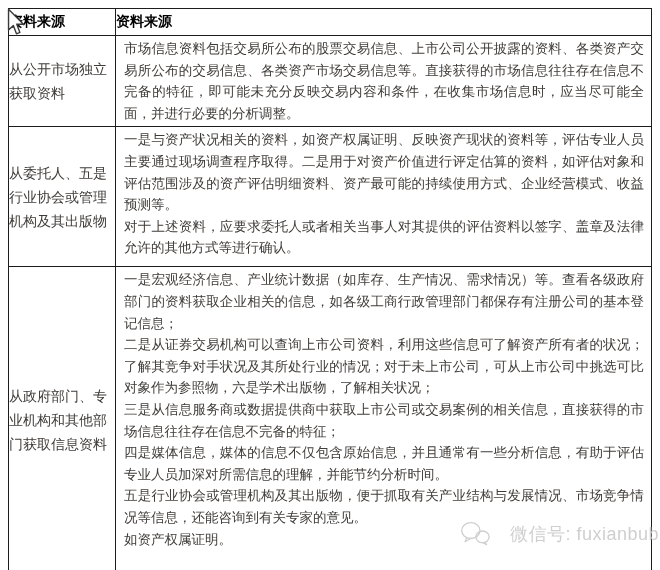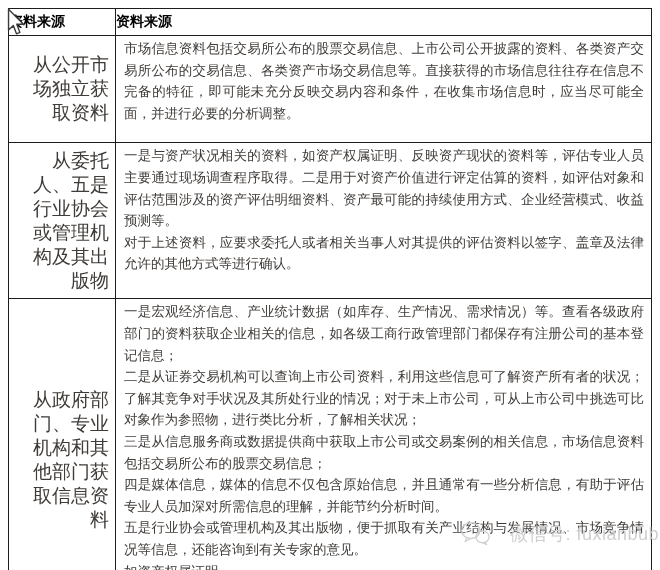--- a/index.html
+++ b/index.html
@@ -27,33 +27,33 @@
   th.hdr {
     height: 26px;
     font-size: 14px;
     font-weight: bold;
     color: #000000;
     text-align: left;
     vertical-align: middle;
     padding: 0;
   }
   td.src {
-    text-align: right;
+    text-align: left;
     vertical-align: middle;
-    font-size: 19px;
+    font-size: 14px;
     color: #3f3b38;
     line-height: 24px;
-    padding: 2px 6px;
+    padding: 2px 0;
   }
   td.content {
     vertical-align: top;
     font-size: 13.5px;
     color: #3f3b38;
     line-height: 21.6px;
-    padding: 2px 7px 18px 8px;
+    padding: 2px 7px 2px 8px;
     text-align: justify;
   }
   td.content p { margin: 0; }
   tr.r1 td { height: 86px; }
   tr.r2 td { height: 135px; }
   tr.r3 td { height: 301px; }
   .watermark {
     position: absolute;
     left: 460px;
     top: 521px;
@@ -99,22 +99,22 @@
       <td class="src">从委托人、五是行业协会或管理机构及其出版物</td>
       <td class="content">
         <p>一是与资产状况相关的资料，如资产权属证明、反映资产现状的资料等，评估专业人员主要通过现场调查程序取得。二是用于对资产价值进行评定估算的资料，如评估对象和评估范围涉及的资产评估明细资料、资产最可能的持续使用方式、企业经营模式、收益预测等。</p>
         <p>对于上述资料，应要求委托人或者相关当事人对其提供的评估资料以签字、盖章及法律允许的其他方式等进行确认。</p>
       </td>
     </tr>
     <tr class="r3">
       <td class="src">从政府部门、专业机构和其他部门获取信息资料</td>
       <td class="content">
         <p>一是宏观经济信息、产业统计数据（如库存、生产情况、需求情况）等。查看各级政府部门的资料获取企业相关的信息，如各级工商行政管理部门都保存有注册公司的基本登记信息；</p>
-        <p>二是从证券交易机构可以查询上市公司资料，利用这些信息可了解资产所有者的状况；了解其竞争对手状况及其所处行业的情况；对于未上市公司，可从上市公司中挑选可比对象作为参照物，进行类比分析，了解相关状况；</p>
-        <p>三是从信息服务商或数据提供商中获取上市公司或交易案例的相关信息，市场信息资料包括交易所公布的股票交易信息；</p>
+        <p>二是从证券交易机构可以查询上市公司资料，利用这些信息可了解资产所有者的状况；了解其竞争对手状况及其所处行业的情况；对于未上市公司，可从上市公司中挑选可比对象作为参照物，六是学术出版物，了解相关状况；</p>
+        <p>三是从信息服务商或数据提供商中获取上市公司或交易案例的相关信息，直接获得的市场信息往往存在信息不完备的特征；</p>
         <p>四是媒体信息，媒体的信息不仅包含原始信息，并且通常有一些分析信息，有助于评估专业人员加深对所需信息的理解，并能节约分析时间。</p>
         <p>五是行业协会或管理机构及其出版物，便于抓取有关产业结构与发展情况、市场竞争情况等信息，还能咨询到有关专家的意见。</p>
         <p>如资产权属证明。</p>
       </td>
     </tr>
   </tbody>
     </table>
 
   <div class="watermark">
     <span style="display:inline-flex;">

